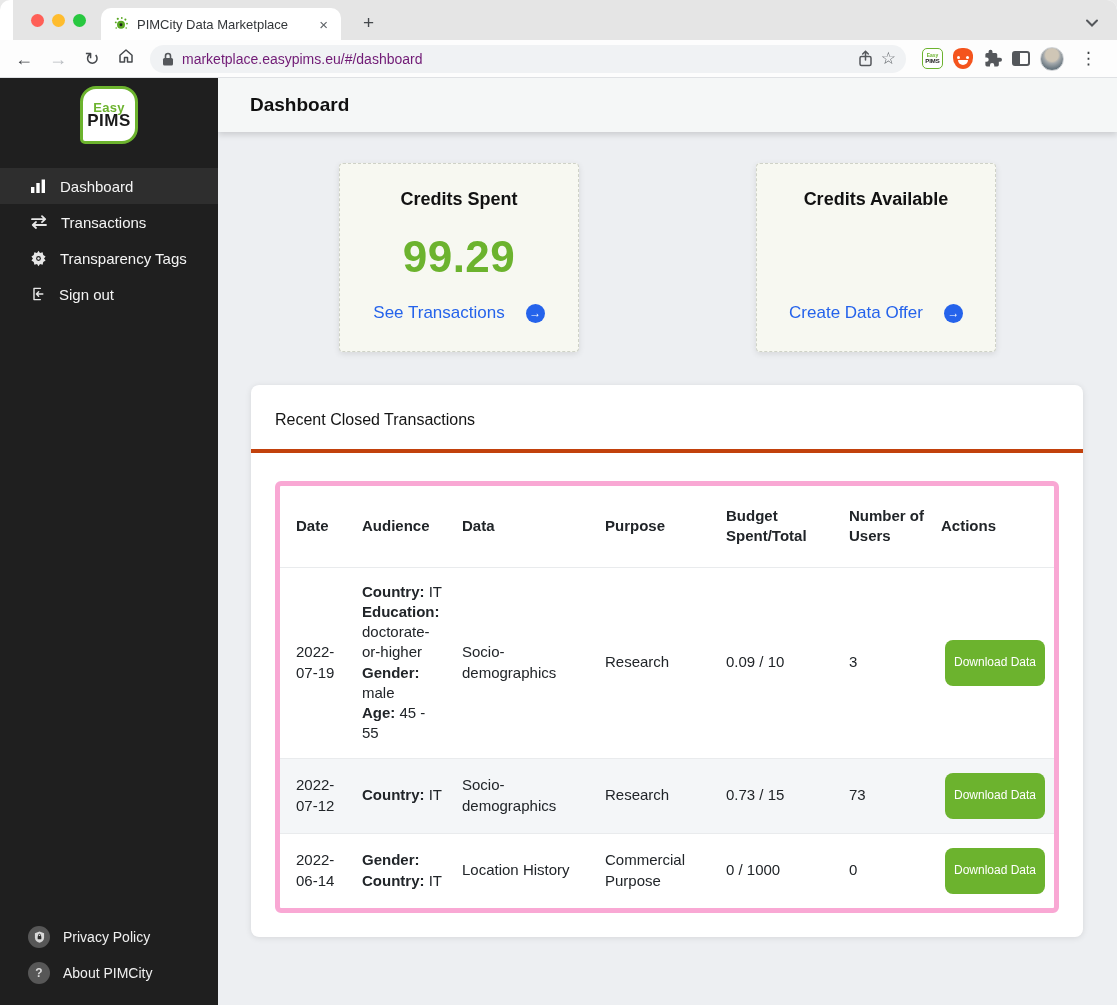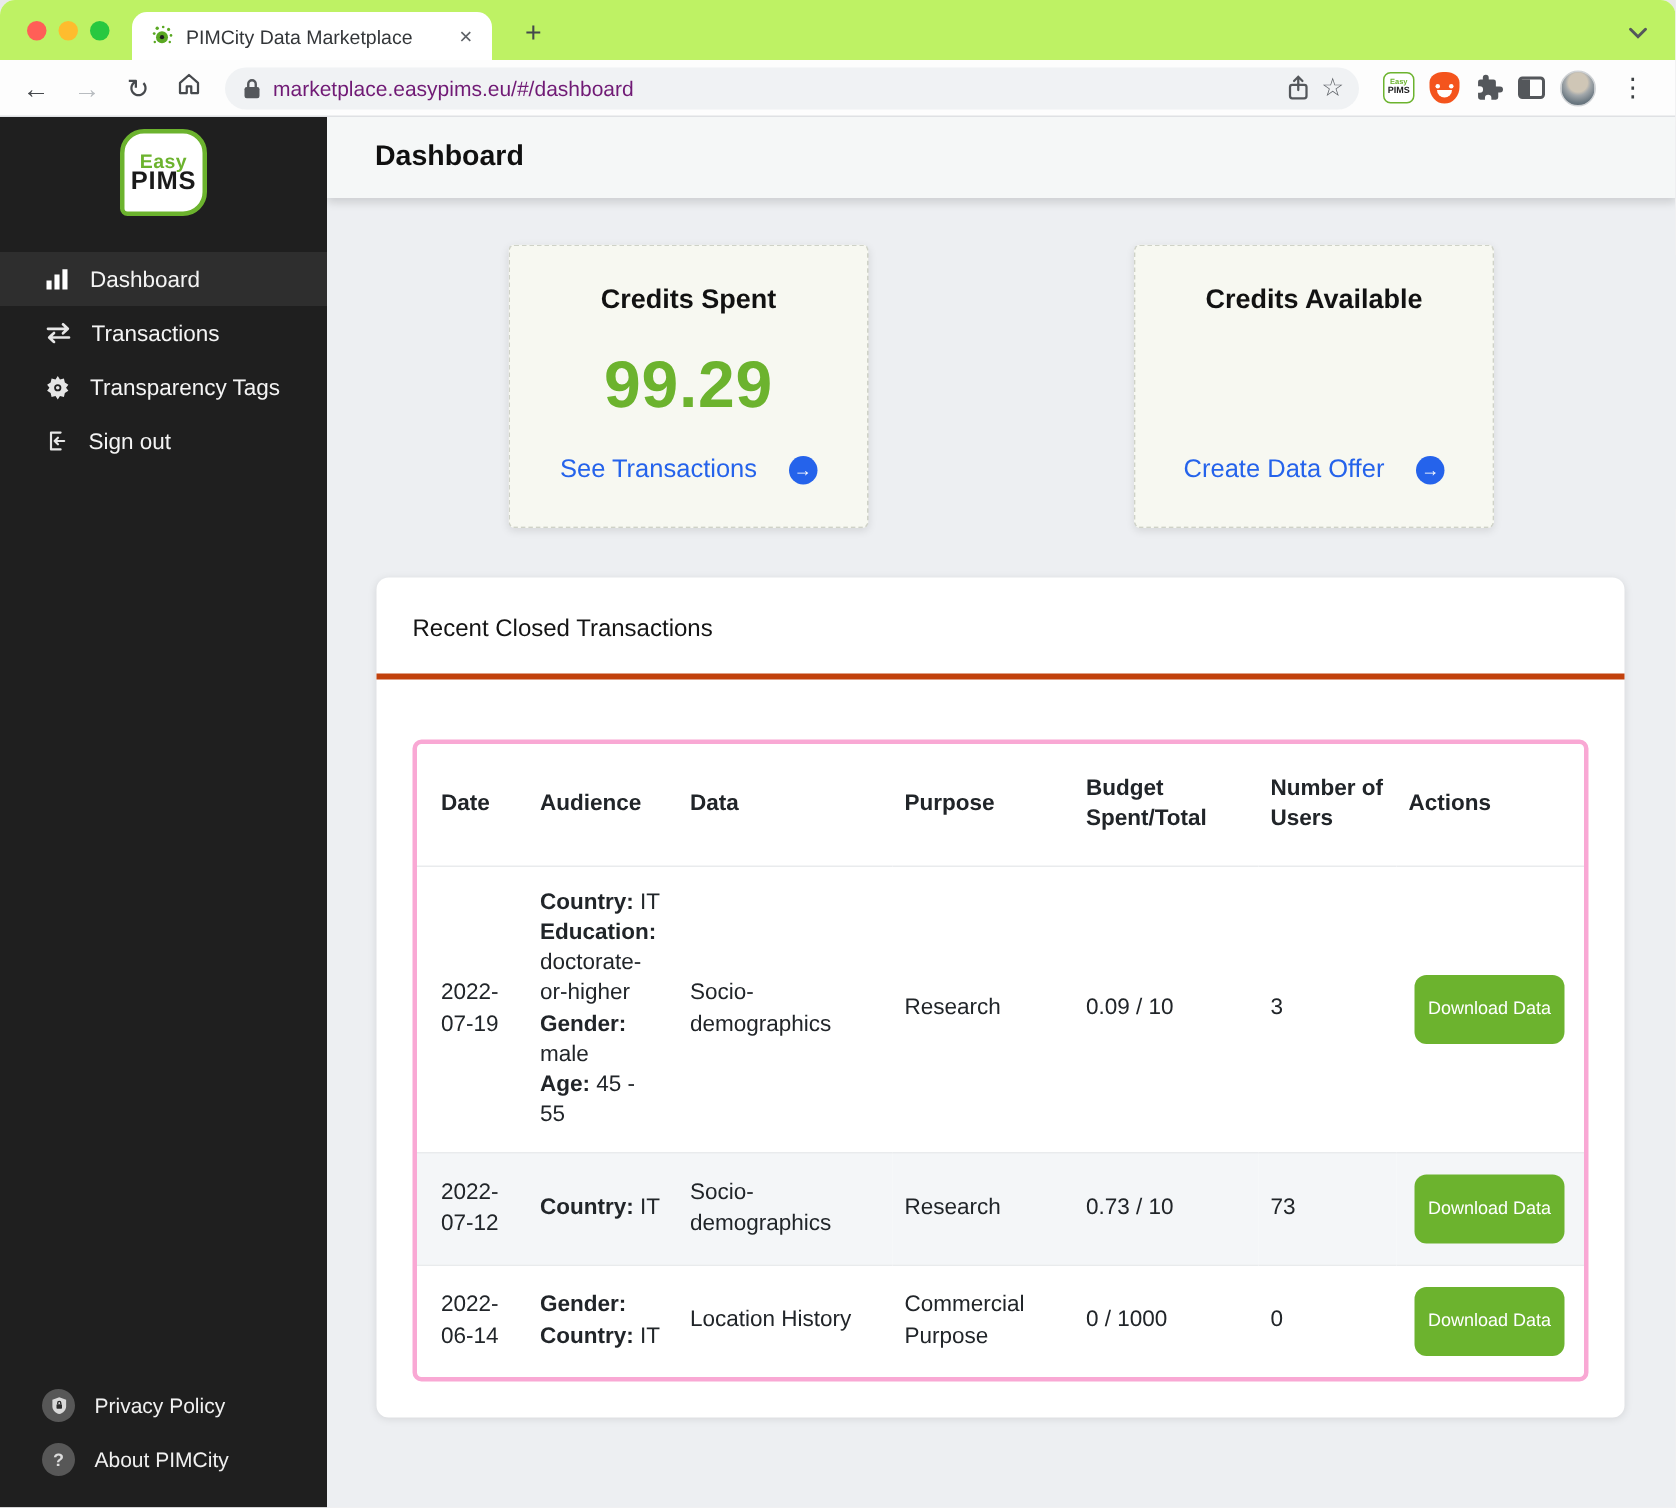--- a/index.html
+++ b/index.html
@@ -1,20 +1,20 @@
 <!DOCTYPE html>
 <html><head>
 <meta charset="utf-8">
 <style>
   * { box-sizing: border-box; margin: 0; padding: 0; }
   body { margin: 0; background: #e9e9e9; font-family: "Liberation Sans", sans-serif; }
   .browser { width: 1117px; height: 1005px; overflow: hidden; border-radius: 10px 10px 0 0; background: #fff; position: relative; }
 
   
-  .tabstrip { height: 40px; background: #bef264; display: flex; align-items: flex-end; position: relative; }
+  .tabstrip { height: 40px; background: #e5e5e5; display: flex; align-items: flex-end; position: relative; margin-left: 13px; }
   .traffic { display: flex; gap: 8px; position: absolute; left: 18px; top: 14px; }
   .tl { width: 13px; height: 13px; border-radius: 50%; display: inline-block; }
   .tl.red { background: #ff5f57; } .tl.yellow { background: #febc2e; } .tl.green { background: #28c840; }
   .tab { position: absolute; left: 88px; top: 8px; width: 240px; height: 32px; background: #fff; border-radius: 10px 10px 0 0; display: flex; align-items: center; padding: 0 10px 0 12px; gap: 8px; }
   .tab-title { font-size: 13px; color: #333639; flex: 1; white-space: nowrap; overflow: hidden; }
   .tab-close { font-size: 15px; color: #5f6368; cursor: pointer; padding: 0 3px; }
   .newtab { position: absolute; left: 346px; top: 12px; font-size: 19px; color: #44484c; line-height: 22px; padding: 0 4px; cursor: pointer; }
   .tabsearch { position: absolute; right: 18px; top: 14px; }
 
   
@@ -58,21 +58,21 @@
   .stats { display: flex; justify-content: center; gap: 177px; margin-top: 31px; }
   .stat-card { width: 240px; height: 189px; background: #f7f8f1; border: 1px dashed #cfd2c7; border-radius: 4px; box-shadow: 0 2px 6px rgba(0,0,0,.10); display: flex; flex-direction: column; align-items: center; justify-content: space-between; padding: 25px 10px 28px; }
   .stat-title { font-size: 18px; font-weight: bold; color: #121212; }
   .stat-value { font-size: 44px; font-weight: bold; color: #6cb32e; letter-spacing: .5px; }
   .stat-link { font-size: 17px; color: #2563eb; font-weight: 500; display: flex; align-items: center; gap: 21px; cursor: pointer; }
   .arrow-circle { width: 19px; height: 19px; border-radius: 50%; background: #2563eb; color: #fff; font-size: 12px; font-weight: bold; display: inline-flex; align-items: center; justify-content: center; line-height: 1; }
 
   
   .panel { background: #fff; border-radius: 8px; box-shadow: 0 1px 6px rgba(0,0,0,.10); margin: 33px 34px 0 33px; padding-bottom: 24px; }
   .panel-title { font-size: 16px; font-weight: 500; color: #141414; padding: 26px 24px 20px; border-bottom: 4px solid #c2410c; }
-  .table-wrap { margin: 40px 24px 0; border: 3px solid #f9a8d4; border-radius: 6px; overflow: hidden; }
+  .table-wrap { margin: 28px 24px 0; border: 5px solid #f9a8d4; border-radius: 6px; overflow: hidden; }
   table { width: 100%; border-collapse: collapse; table-layout: fixed; font-size: 15px; color: #212529; }
   th { text-align: left; font-weight: bold; padding: 20px 8px; vertical-align: middle; line-height: 1.35; }
   th:first-child, td:first-child { padding-left: 16px; }
   td { padding: 14px 8px; vertical-align: middle; line-height: 1.35; }
   tbody tr { border-top: 1px solid #e9ebed; }
   tbody tr.alt { background: #f4f6f8; }
   .pair b { font-weight: bold; }
   .dl-btn { background: #6cb32e; color: #fff; border: none; border-radius: 8px; font-family: "Liberation Sans", sans-serif; font-size: 12px; font-weight: 500; line-height: 1.25; padding: 6px 8px; width: 100px; min-height: 46px; cursor: pointer; margin-left: 4px; }
 </style>
 </head>
@@ -273,21 +273,21 @@
       <button class="dl-btn">Download Data</button>
     </td>
   </tr>
                 <tr class="alt">
     <td class="c-date">2022-07-12</td>
     <td class="c-aud">
                     <div class="pair"><b>Country:</b> IT</div>
                   </td>
     <td class="c-data">Socio-demographics</td>
     <td class="c-purpose">Research</td>
-    <td class="c-budget">0.73 / 10</td>
+    <td class="c-budget">0.73 / 15</td>
     <td class="c-users">73</td>
     <td class="c-actions">
       <button class="dl-btn">Download Data</button>
     </td>
   </tr>
                 <tr>
     <td class="c-date">2022-06-14</td>
     <td class="c-aud">
                     <div class="pair"><b>Gender:</b> </div>
                     <div class="pair"><b>Country:</b> IT</div>

